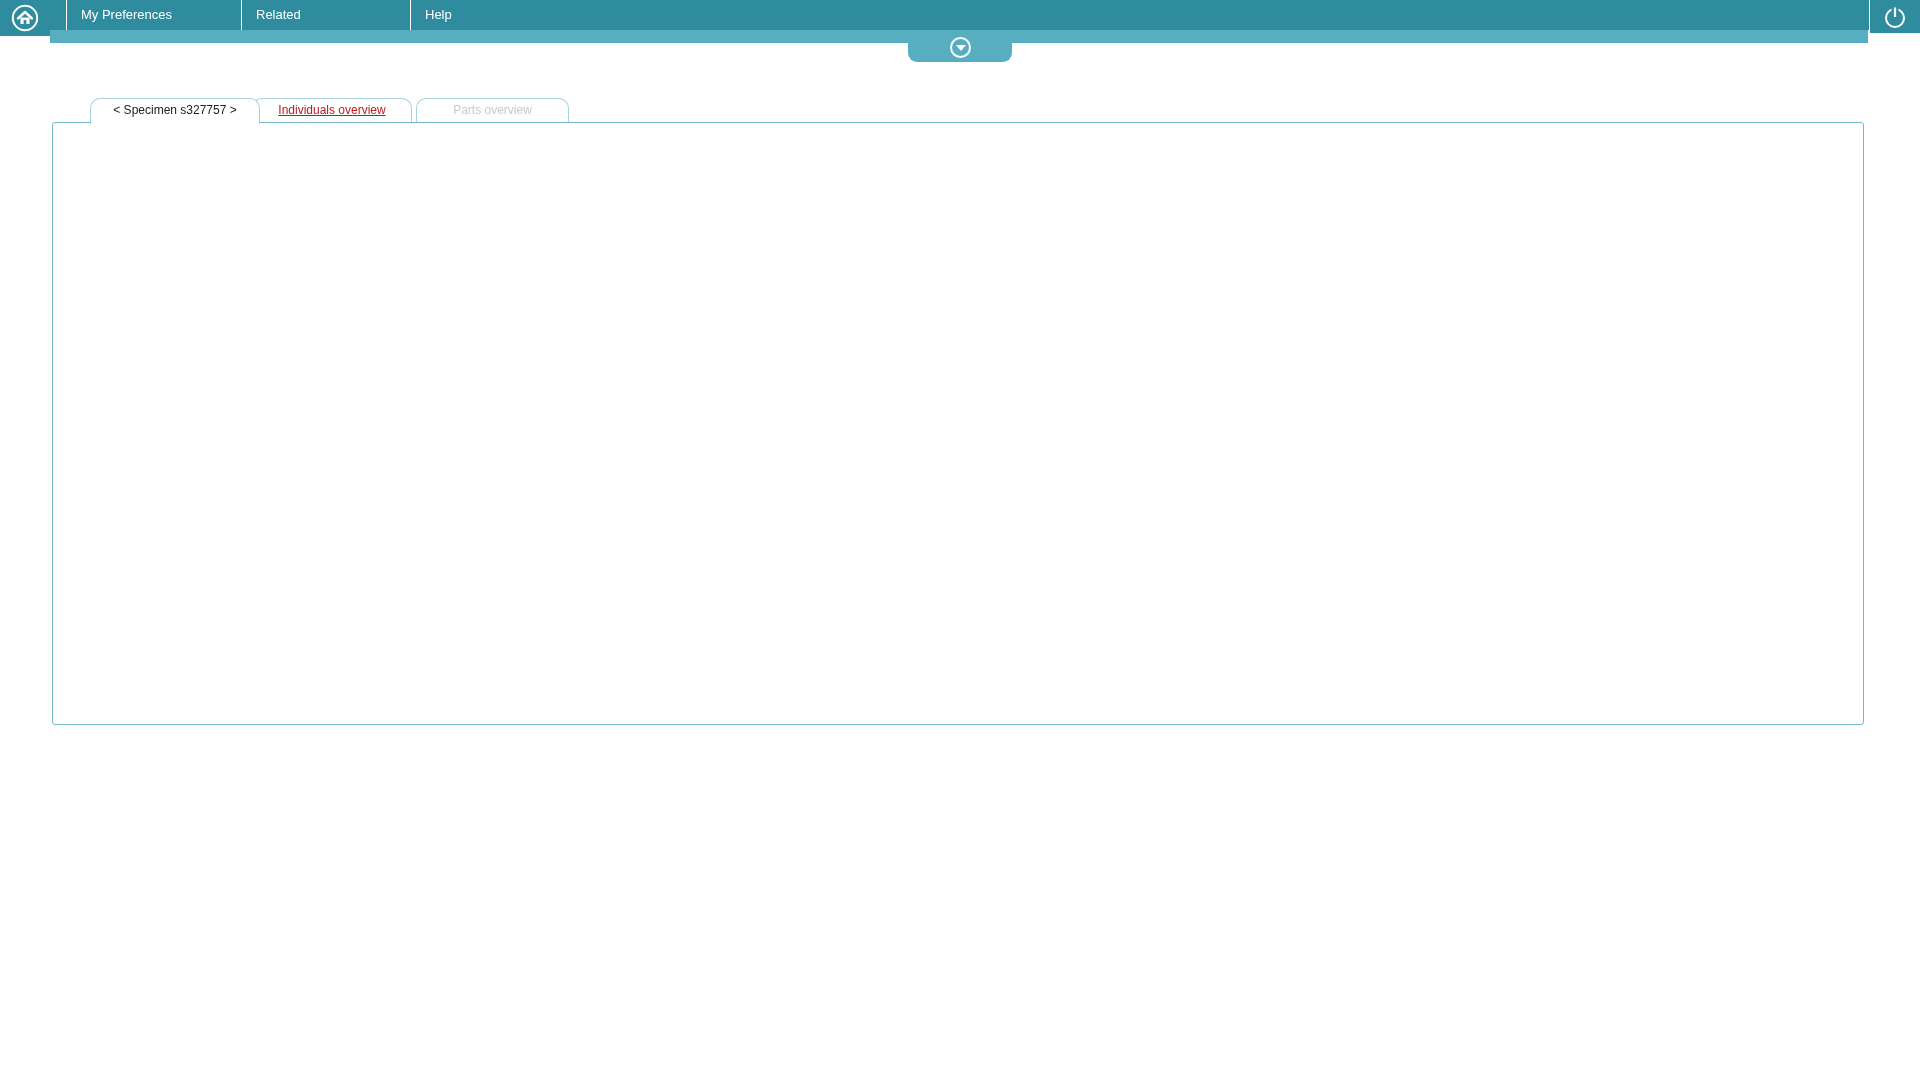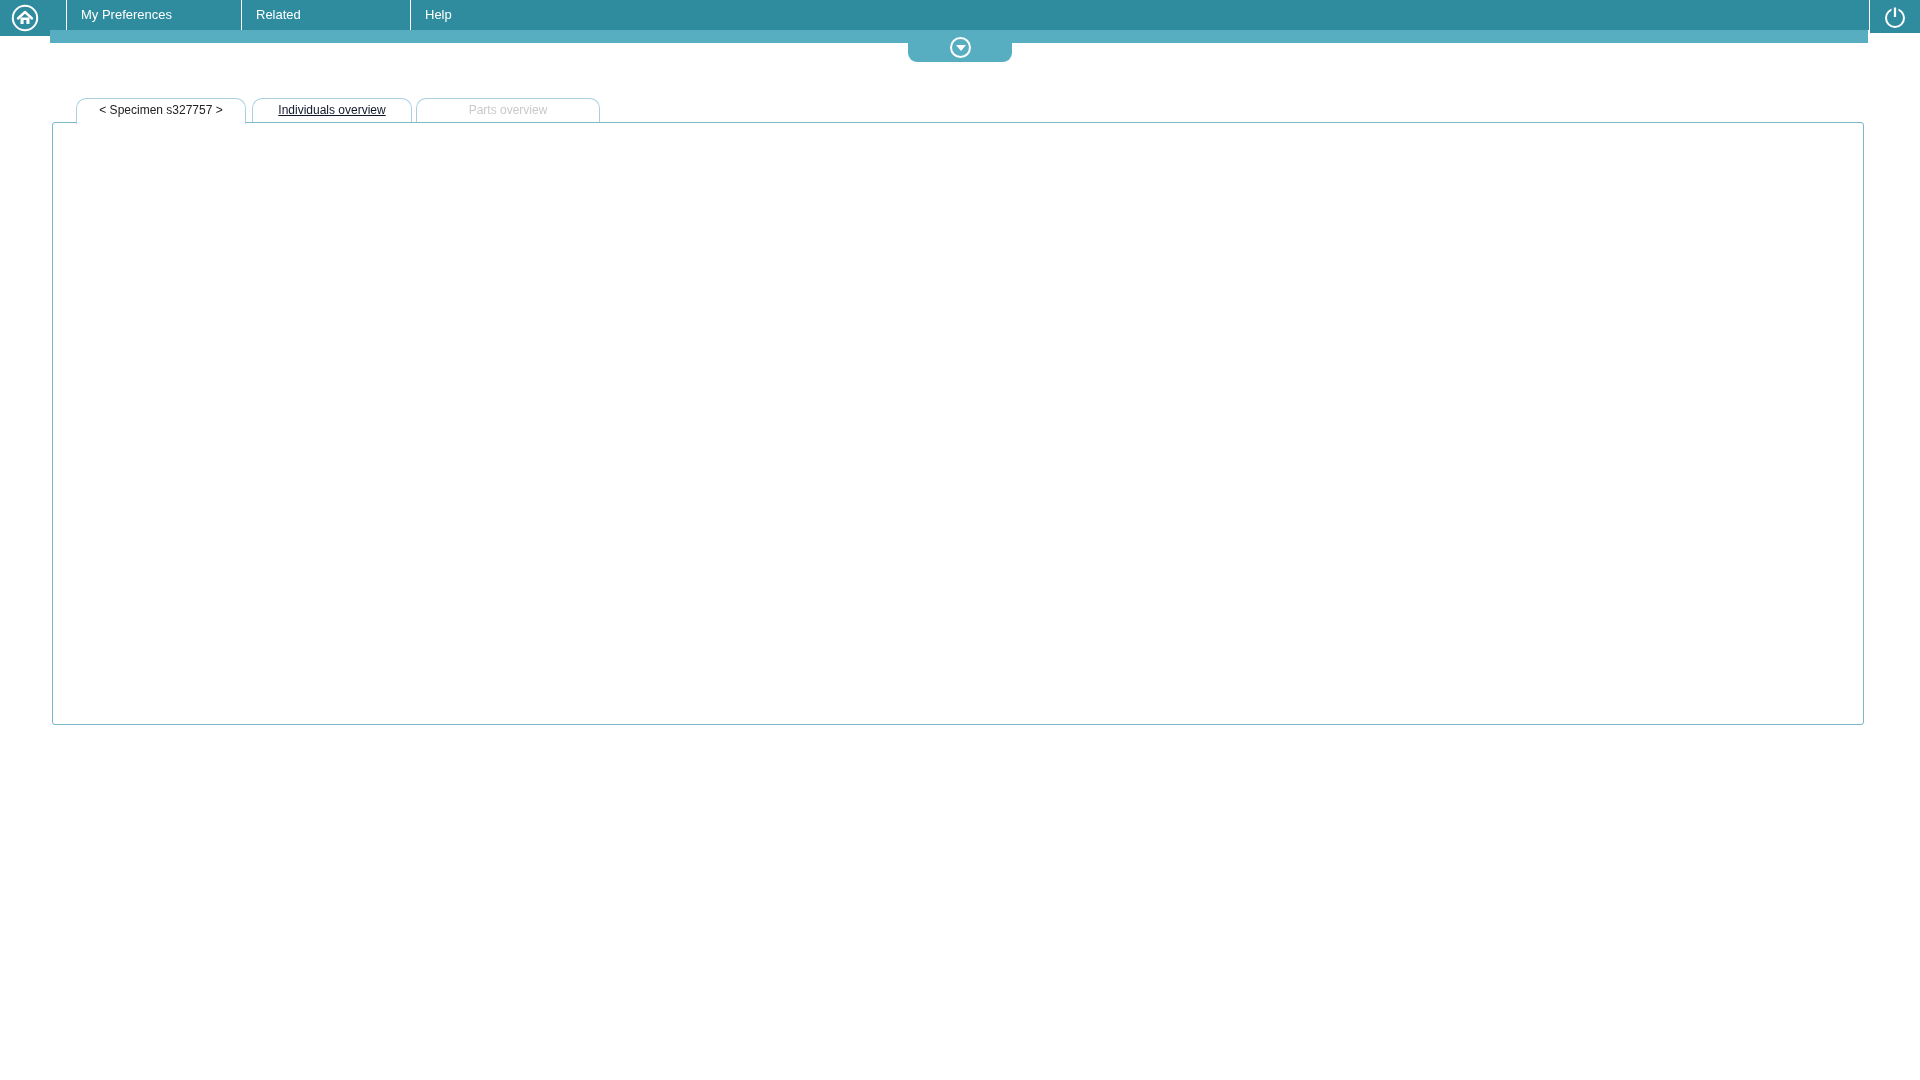--- a/index.html
+++ b/index.html
@@ -42,24 +42,24 @@
   
   .content-wrapper {
     position:absolute; left:52px; top:122px; width:1812px; height:603px;
     background:#ffffff; border:1px solid #79b7ca; border-radius:3px; z-index:1;
   }
   .tab {
     position:absolute; top:98px; height:24px; background:#ffffff;
     border:1px solid #a9cfe0; border-bottom:none; border-radius:10px 10px 0 0;
     text-align:center; line-height:23px; font-size:12px; z-index:2; cursor:pointer;
   }
-  .tab.active { left:76px; width:170px; height:26px; z-index:3; color:#222; }
+  .tab.active { left:90px; width:170px; height:26px; z-index:3; color:#222; }
   .tab.link-tab { left:252px; width:160px; }
-  .tab.link-tab span { color:#0f172a; text-decoration:underline; }
-  .tab.disabled { left:416px; width:184px; color:#c9c9c9; cursor:default; }
+  .tab.link-tab span { color:#b91c1c; text-decoration:underline; }
+  .tab.disabled { left:416px; width:153px; color:#c9c9c9; cursor:default; }
 
   
   .panel { position:absolute; }
   .panel-header {
     position:relative; height:27px; background:#5eafc0; color:#ffffff;
   }
   .collapse-btn {
     position:absolute; left:0; top:0; width:25px; height:27px; background:#5eafc0;
     border-right:2px solid #ffffff; display:flex; align-items:center; justify-content:center; cursor:pointer;
   }

